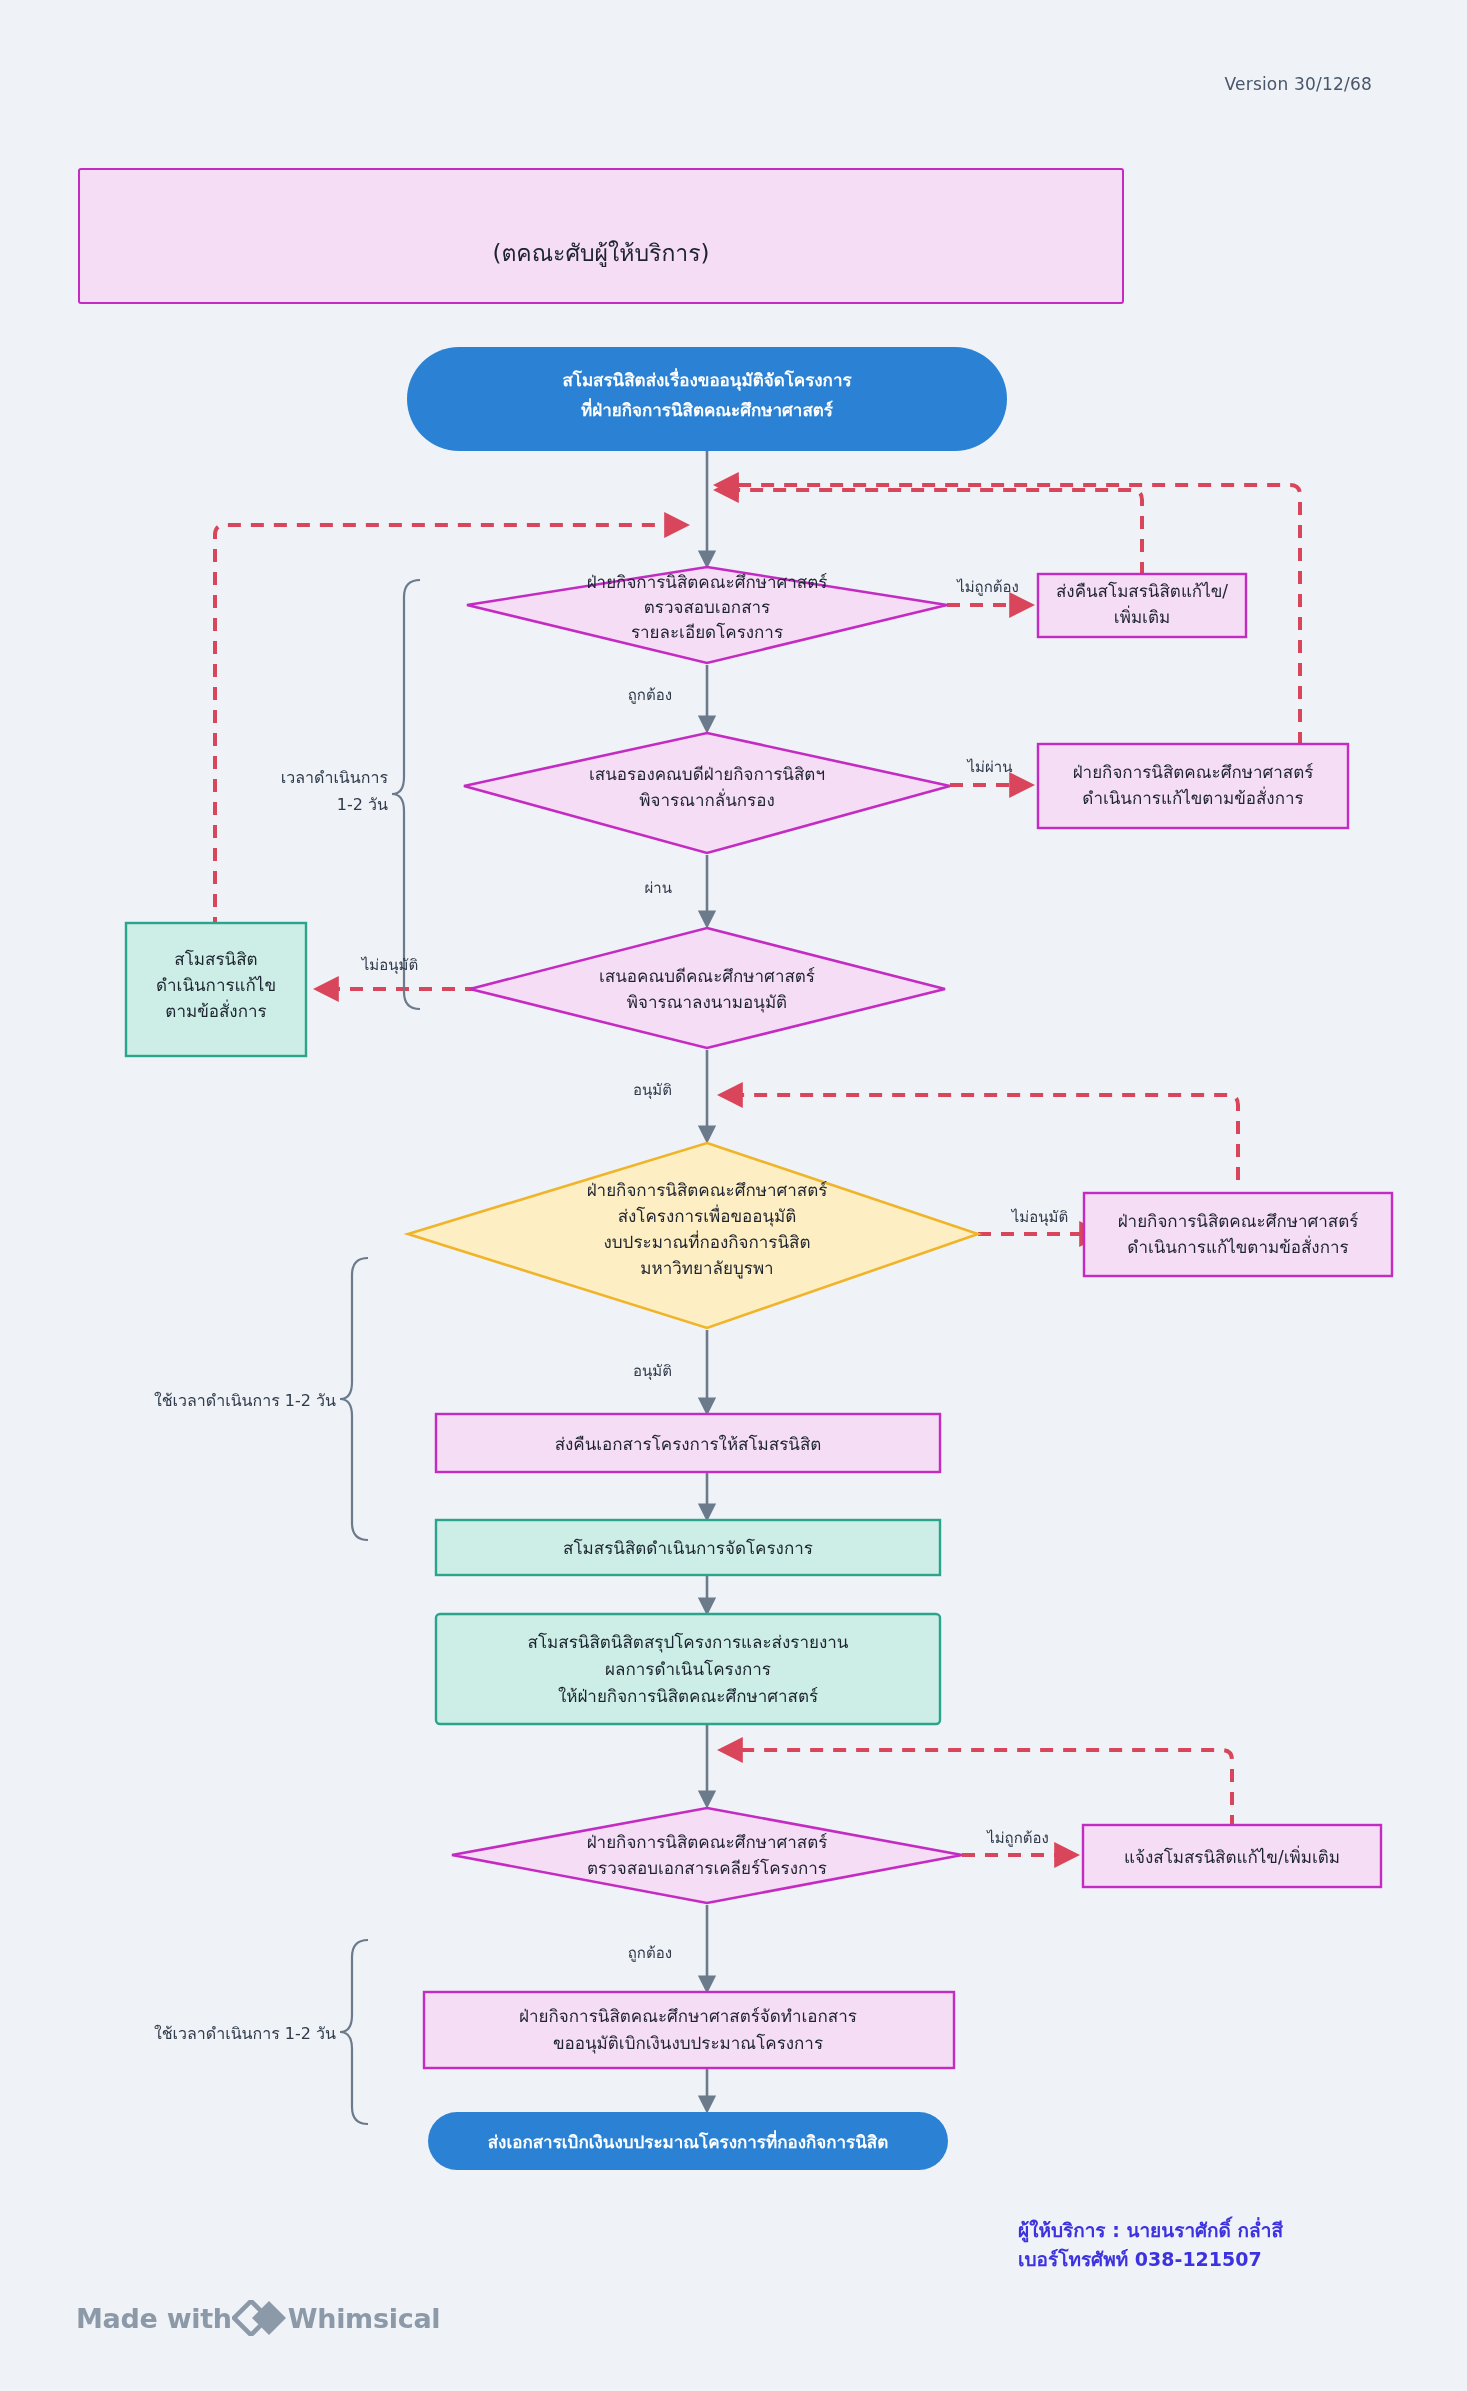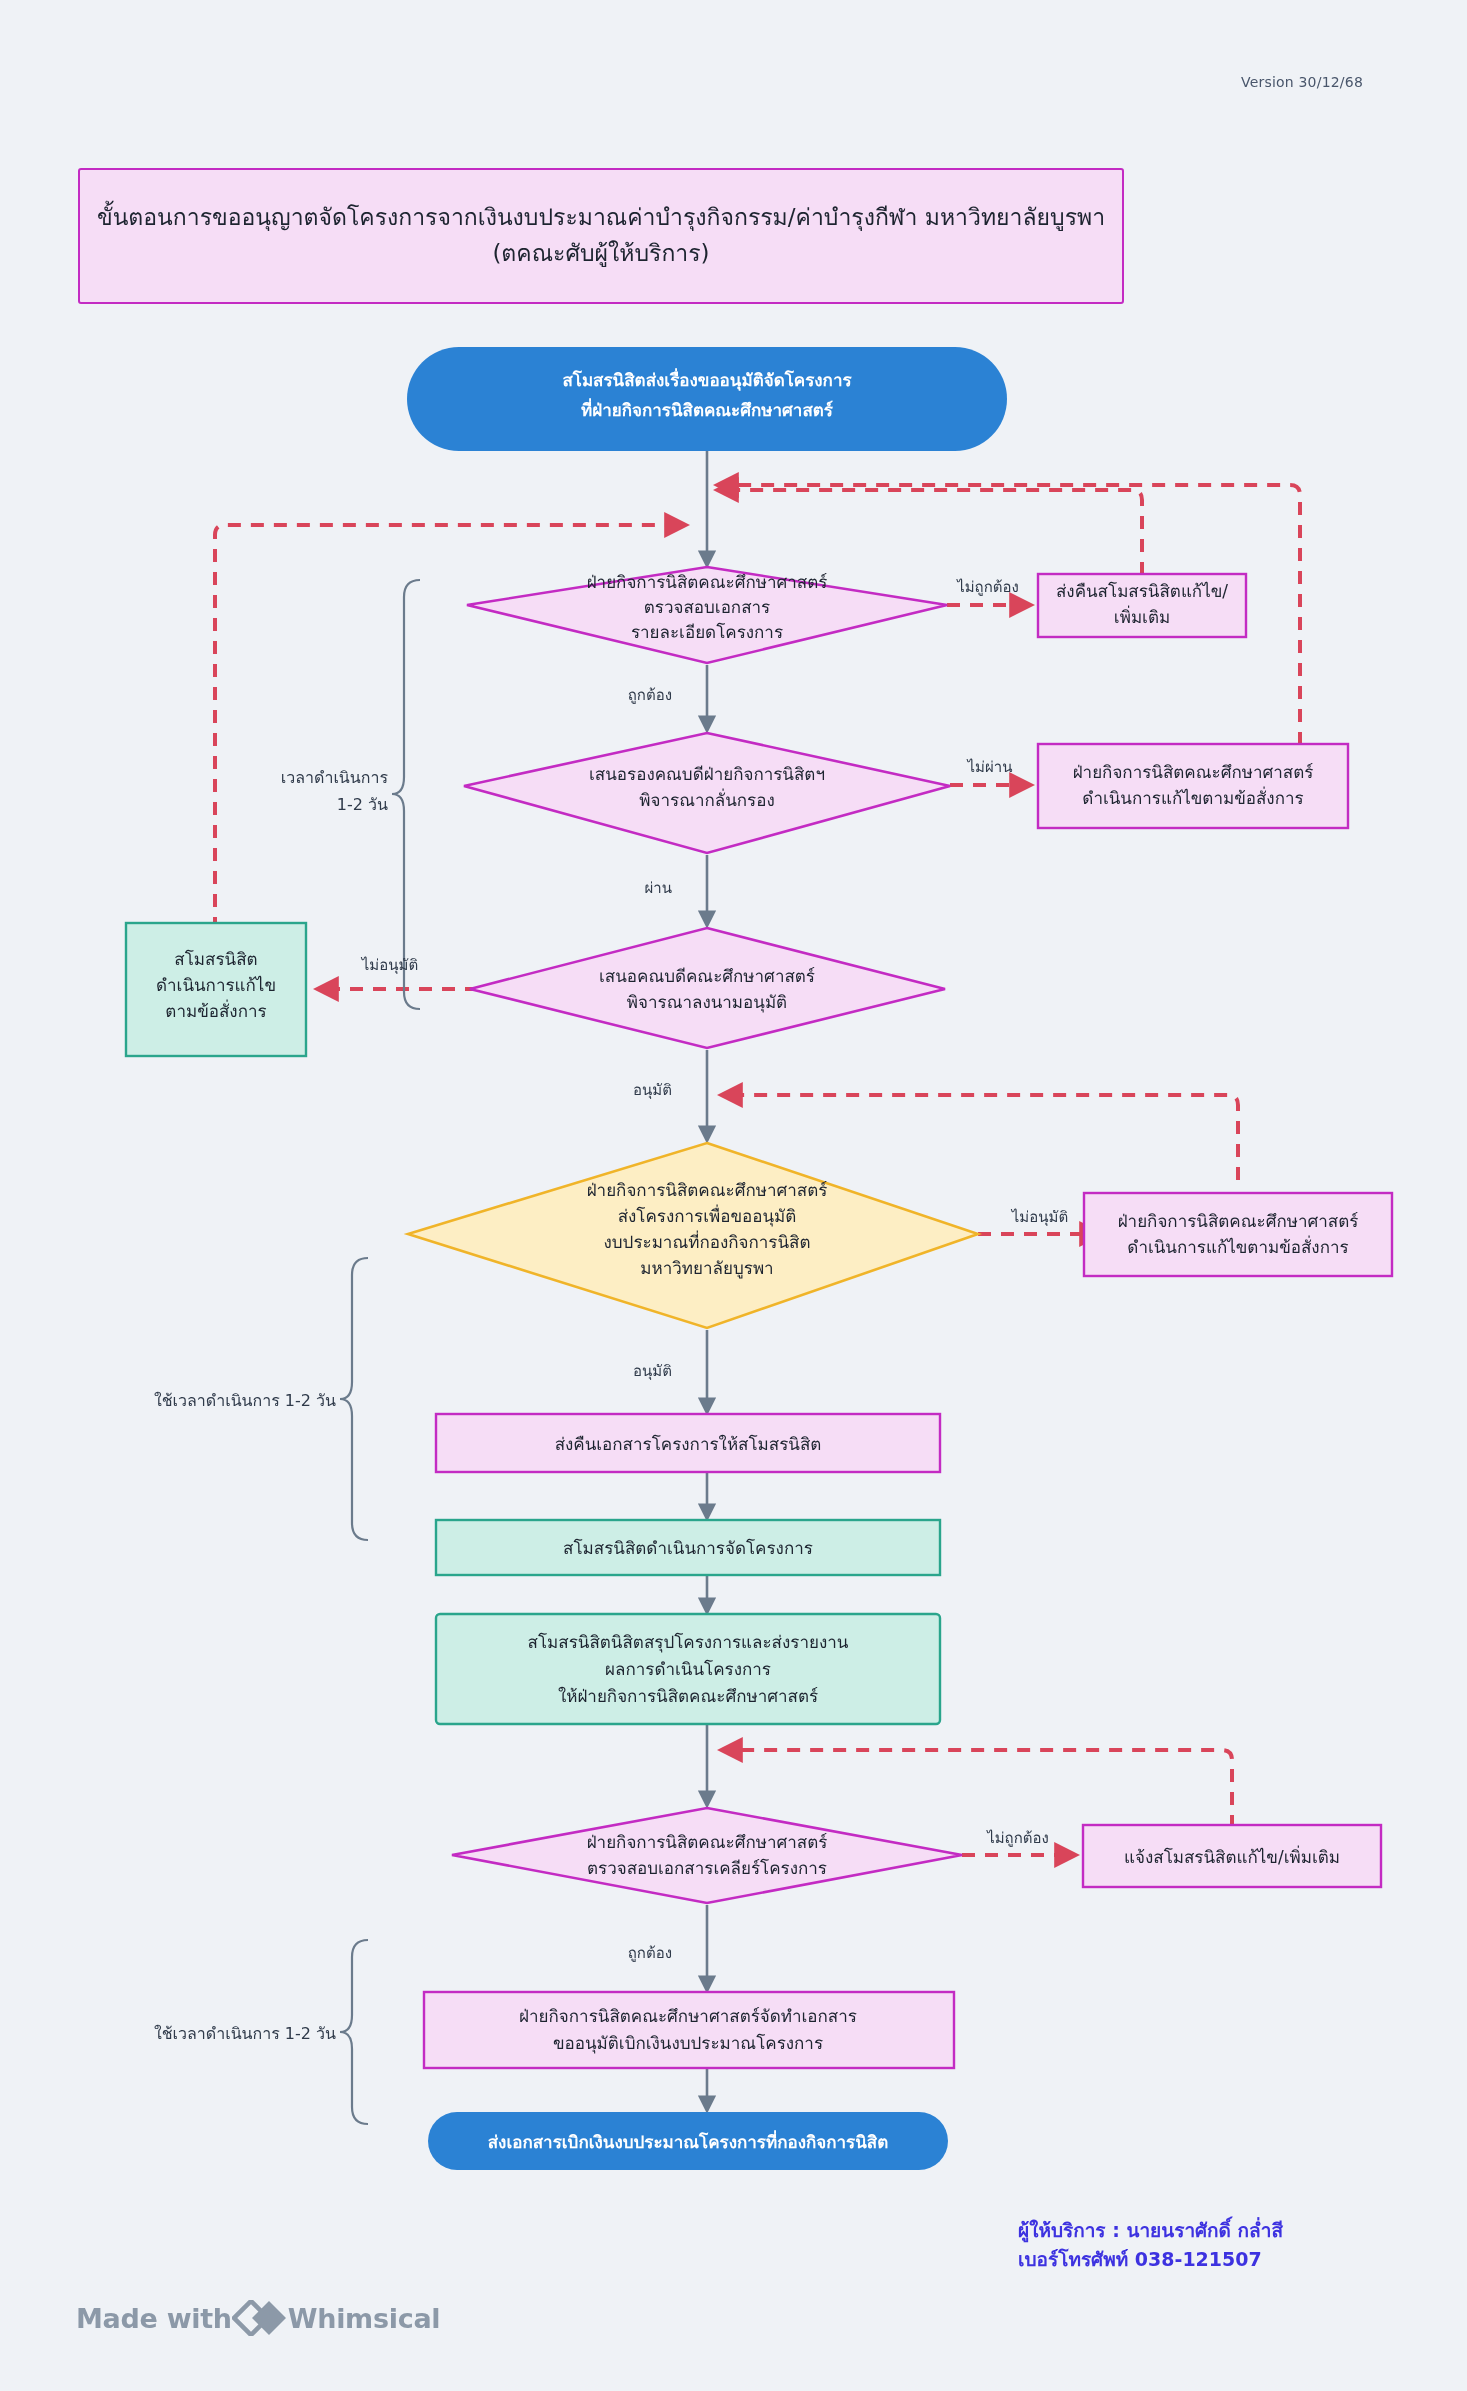--- a/index.html
+++ b/index.html
@@ -5,22 +5,22 @@
 <style>
   html,body{margin:0;padding:0;}
   body{
     width:1467px;height:2391px;
     background:#eff2f6;
     font-family:"DejaVu Sans","Liberation Sans",sans-serif;
     position:relative;overflow:hidden;
   }
   #canvas{position:absolute;inset:0;width:1467px;height:2391px;}
   .version-label{
-    position:absolute;right:104px;top:74px;
-    font-size:14px;color:#49566b;letter-spacing:.2px;
+    position:absolute;right:95px;top:74px;
+    font-size:17px;color:#49566b;letter-spacing:.2px;
     font-family:"DejaVu Sans","Liberation Sans",sans-serif;
   }
   .title-box{
     position:absolute;left:78px;top:168px;width:1046px;height:136px;
     background:#f6ddf6;border:2px solid #c32bc3;border-radius:3px;
     display:flex;align-items:center;justify-content:center;
     box-sizing:border-box;
   }
   .title-text{
     font-size:23px;color:#1d2430;line-height:1.55;text-align:center;
@@ -43,21 +43,21 @@
   .edgelabel{font-size:15px;fill:#2f3a4a;}
   .brlabel{font-size:16px;fill:#2f3a4a;}
 </style>
 </head>
 <body>
 
 <div class="version-label">Version 30/12/68</div>
 
 <div class="title-box">
   <div class="title-text">
-    <span>ขั้นตอนการขออนุญาตจัดโครงการจากเงินงบประมาณค่าบำรุงกิจกรรม/ค่าบำรุงกีฬา มหาวิทยาลัยบูรพา</span><br>
+    <br>
     <span>(ตคณะศับผู้ให้บริการ)</span>
   </div>
 </div>
 
 <svg id="canvas" viewBox="0 0 1467 2391">
   <defs>
     <marker id="arrGray" viewBox="0 0 10 10" refX="8" refY="5" markerWidth="7" markerHeight="7" orient="auto-start-reverse">
       <path d="M0,0 L10,5 L0,10 z" fill="#6b7b8c"></path>
     </marker>
     <marker id="arrRed" viewBox="0 0 10 10" refX="8" refY="5" markerWidth="6.5" markerHeight="6.5" orient="auto-start-reverse">

